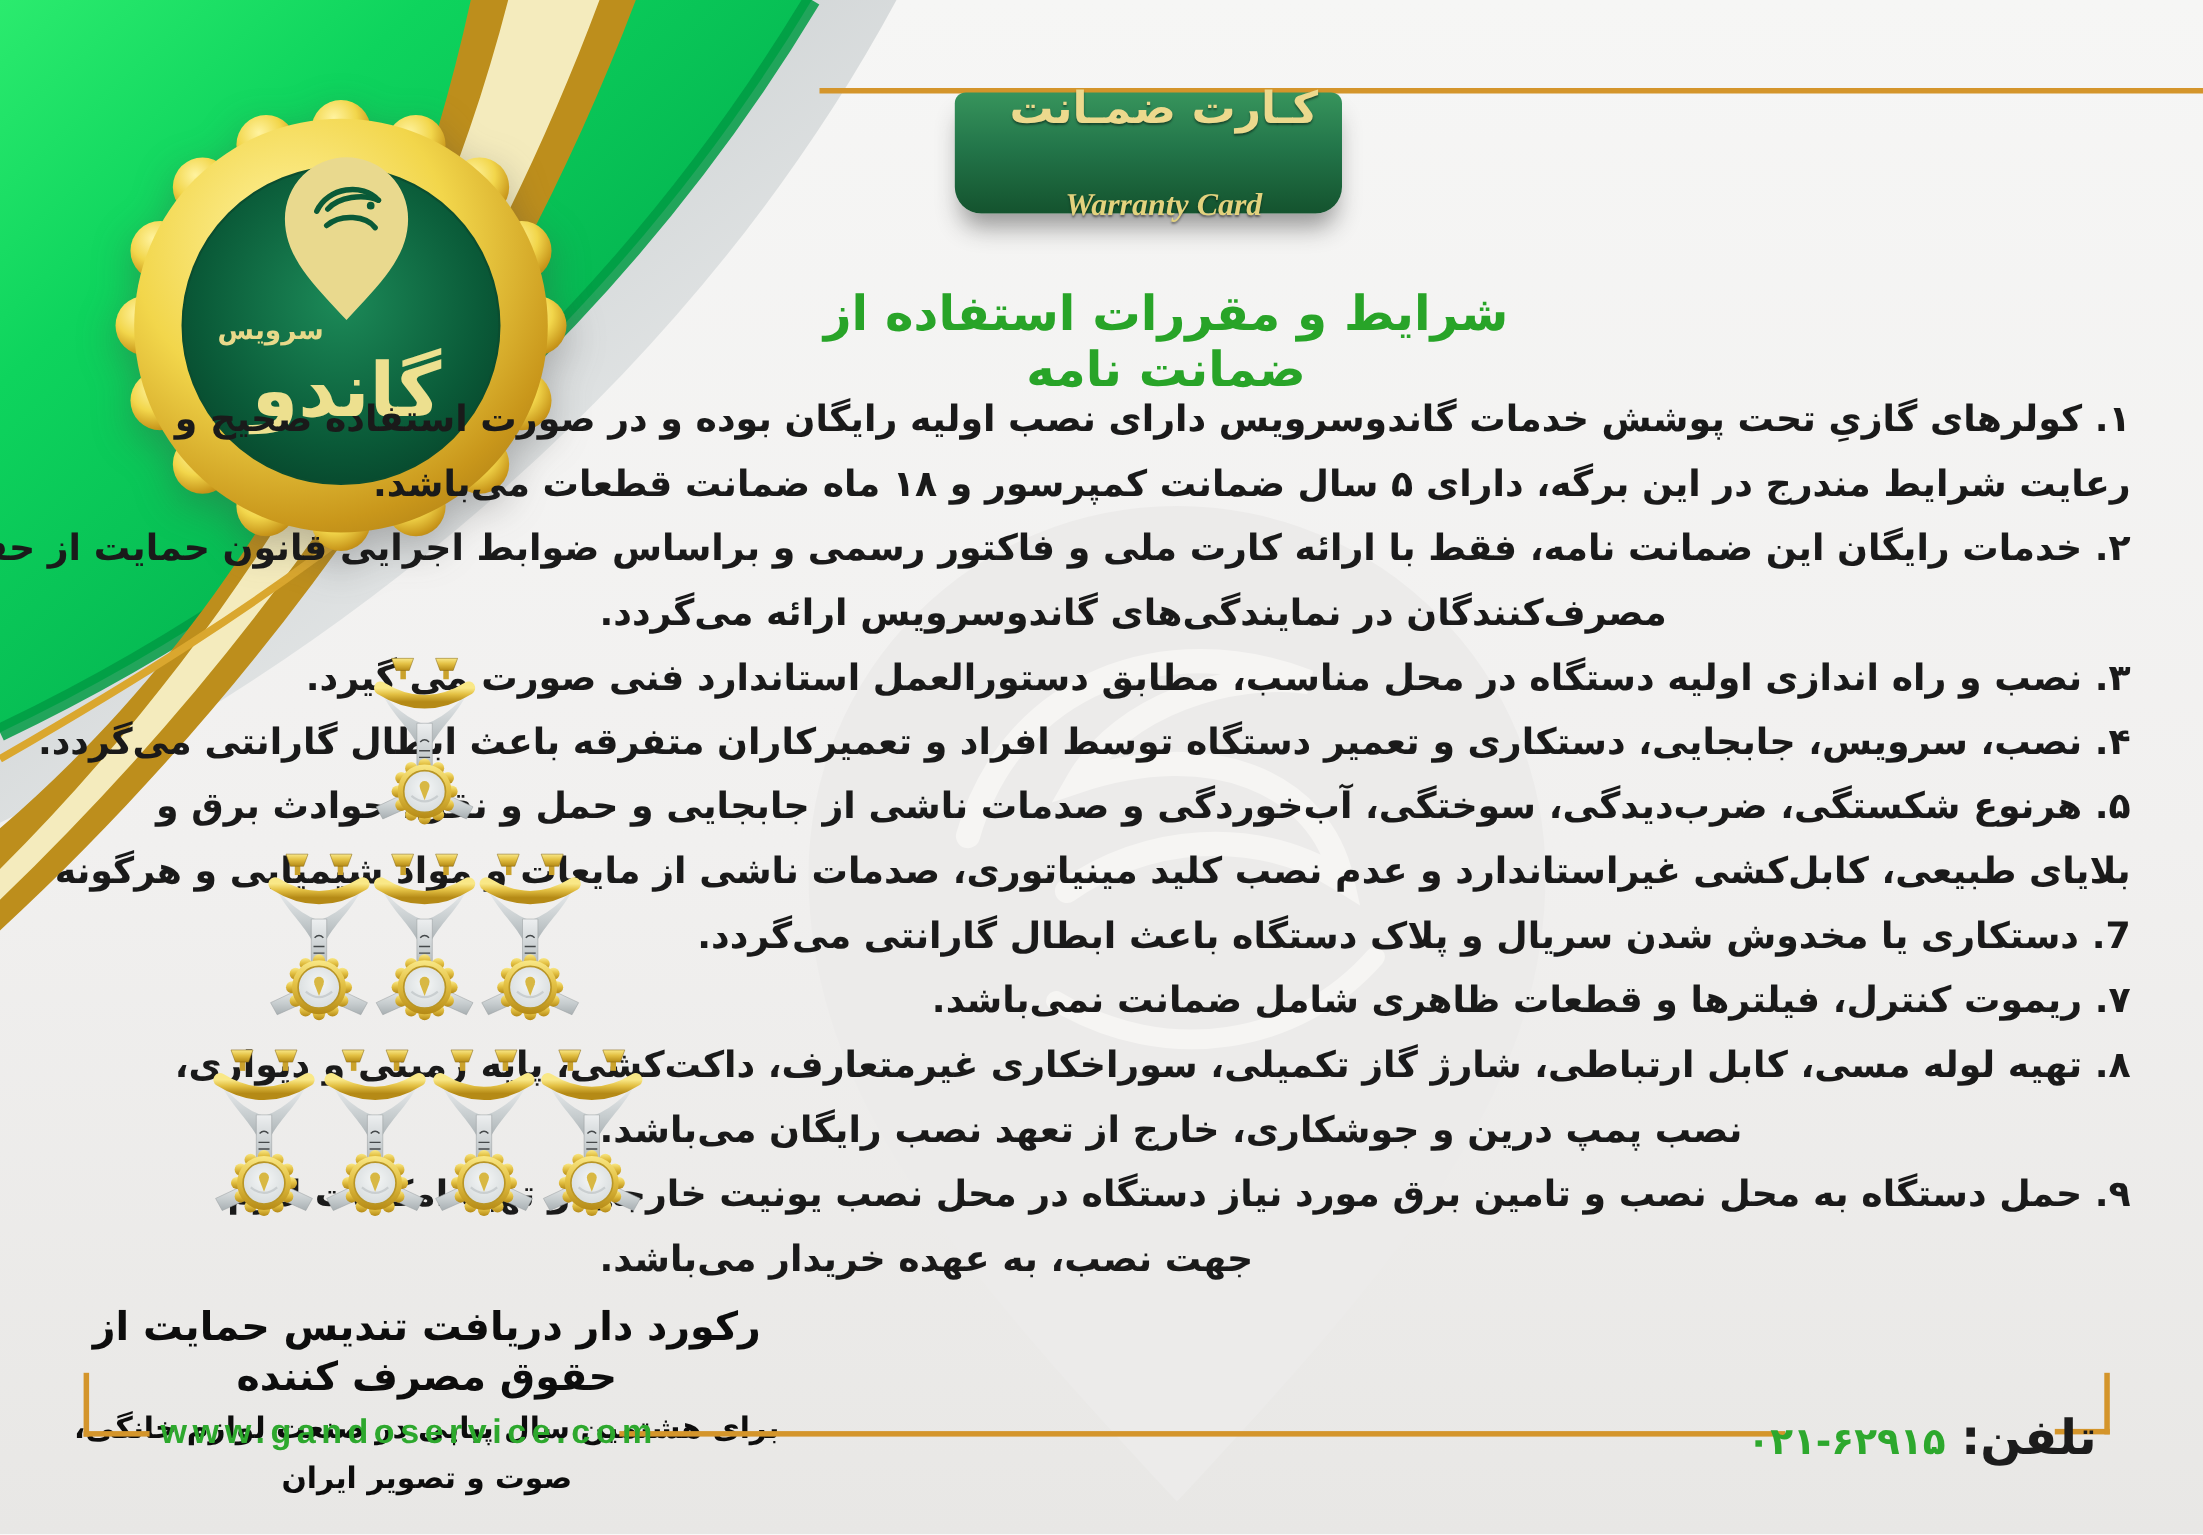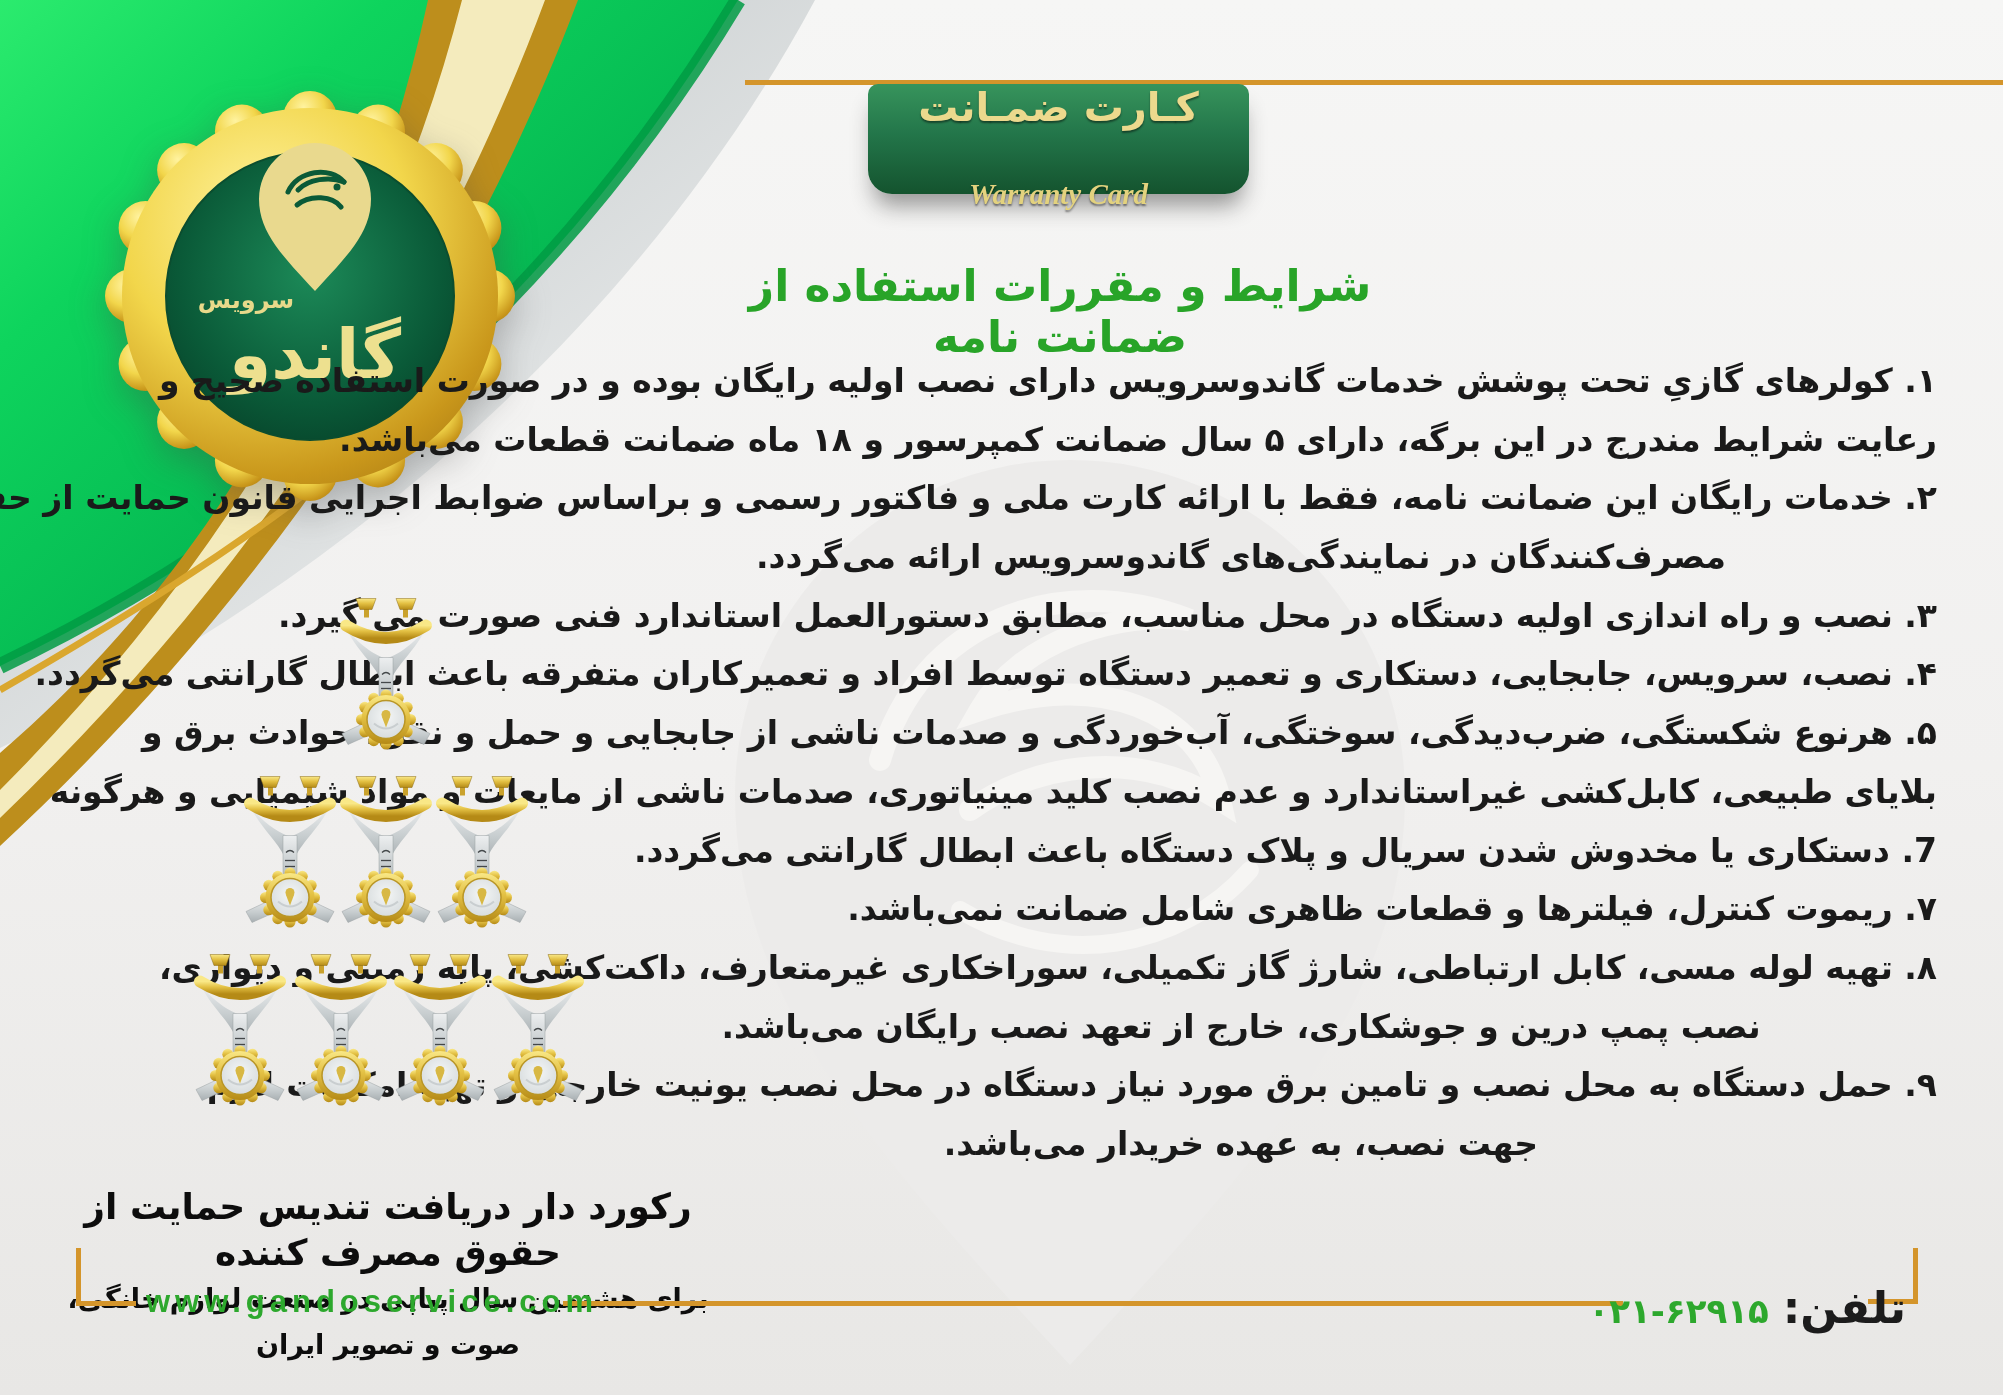--- a/index.html
+++ b/index.html
@@ -13,38 +13,38 @@
   
   .corner-svg{left:0; top:0;}
   .watermark-svg{left:540px; top:290px; opacity:1;}
 
   
   .badge-svg{left:100px; top:86px; filter:drop-shadow(0 12px 18px rgba(70,70,70,.35));}
 
   
   .gold-topline{left:745px; top:80px; width:1258px; height:5px; background:#d4952b;}
   .banner{
-    left:868px; top:84px; width:381px; height:110px;
+    left:868px; top:84px; width:324px; height:110px;
     background:linear-gradient(180deg,#37945c 0%,#23764a 45%,#14532e 100%);
     border-radius:10px 10px 24px 24px;
     box-shadow:0 18px 22px -6px rgba(40,40,40,.45);
-    display:flex; flex-direction:column; align-items:center; gap:4px;
+    display:flex; flex-direction:column; align-items:center; justify-content:center; gap:4px;padding-left:28px;
   }
   .banner-fa{font-size:40px; font-weight:bold; color:#ecd98d; text-shadow:0 2px 2px rgba(0,0,0,.45); direction:rtl;}
   .banner-en{font-size:29px; font-weight:bold; font-style:italic; color:#e3d27e; font-family:"Liberation Serif","DejaVu Serif",serif; text-shadow:0 2px 2px rgba(0,0,0,.45);margin-top:44px;}
 
   
   .heading{
     left:680px; top:260px; width:760px; text-align:center; direction:rtl;
     font-size:44px; font-weight:bold; color:#28a428;
   }
   .terms{left:545px; top:352px; width:1392px; direction:rtl; color:#1a1a1a;}
   .t-line{height:58.7px; line-height:58.7px; font-size:33px; font-weight:600; white-space:nowrap;}
   .t-r{text-align:start;}
-  .t-c{text-align:center;}
+  .t-c{text-align:left;}
 
   
   .trophy{position:absolute; width:100px; height:165px;}
   .tr-a {left:336px; top:592px;}
   .tr-b1{left:240px; top:770px;} .tr-b2{left:336px; top:770px;} .tr-b3{left:432px; top:770px;}
   .tr-c1{left:190px; top:948px;} .tr-c2{left:291px; top:948px;} .tr-c3{left:390px; top:948px;} .tr-c4{left:488px; top:948px;}
 
   .awards-caption{left:58px; top:1184px; width:660px; direction:rtl; text-align:center; color:#0d0d0d;}
   .awards-caption .cap1{font-size:36px; font-weight:bold; line-height:46px;}
   .awards-caption .cap2{font-size:27px; font-weight:bold; line-height:46px;}

